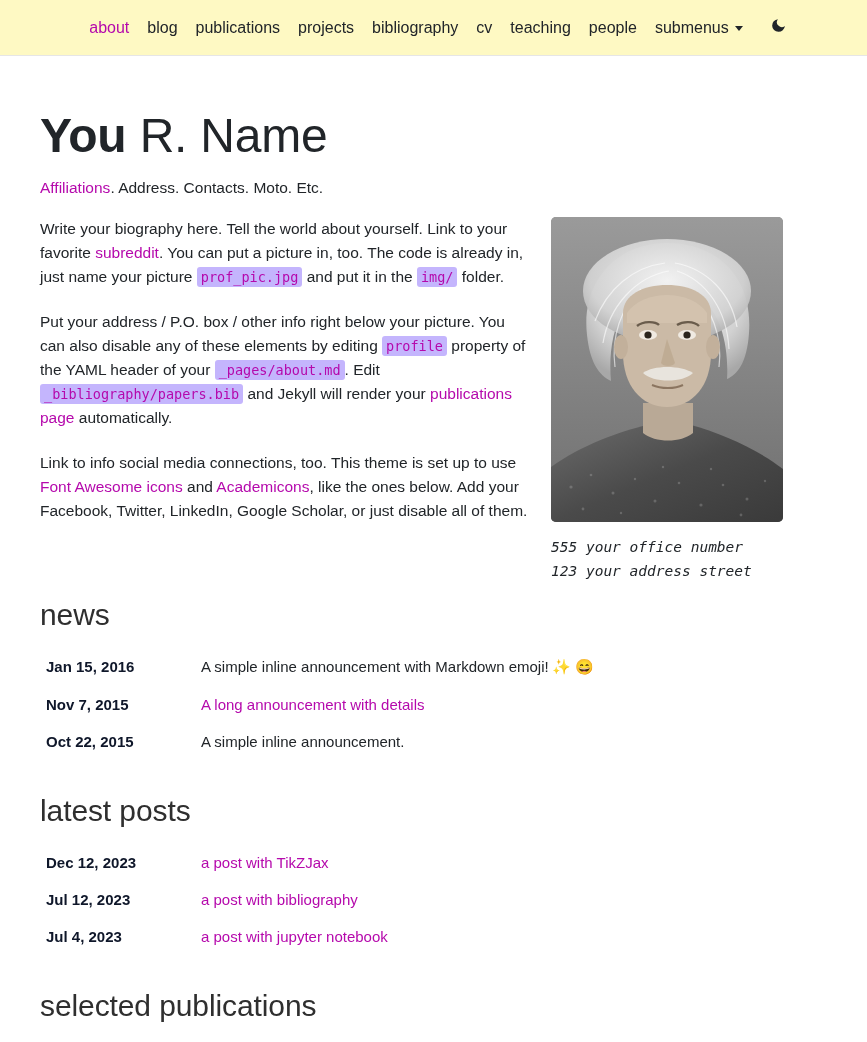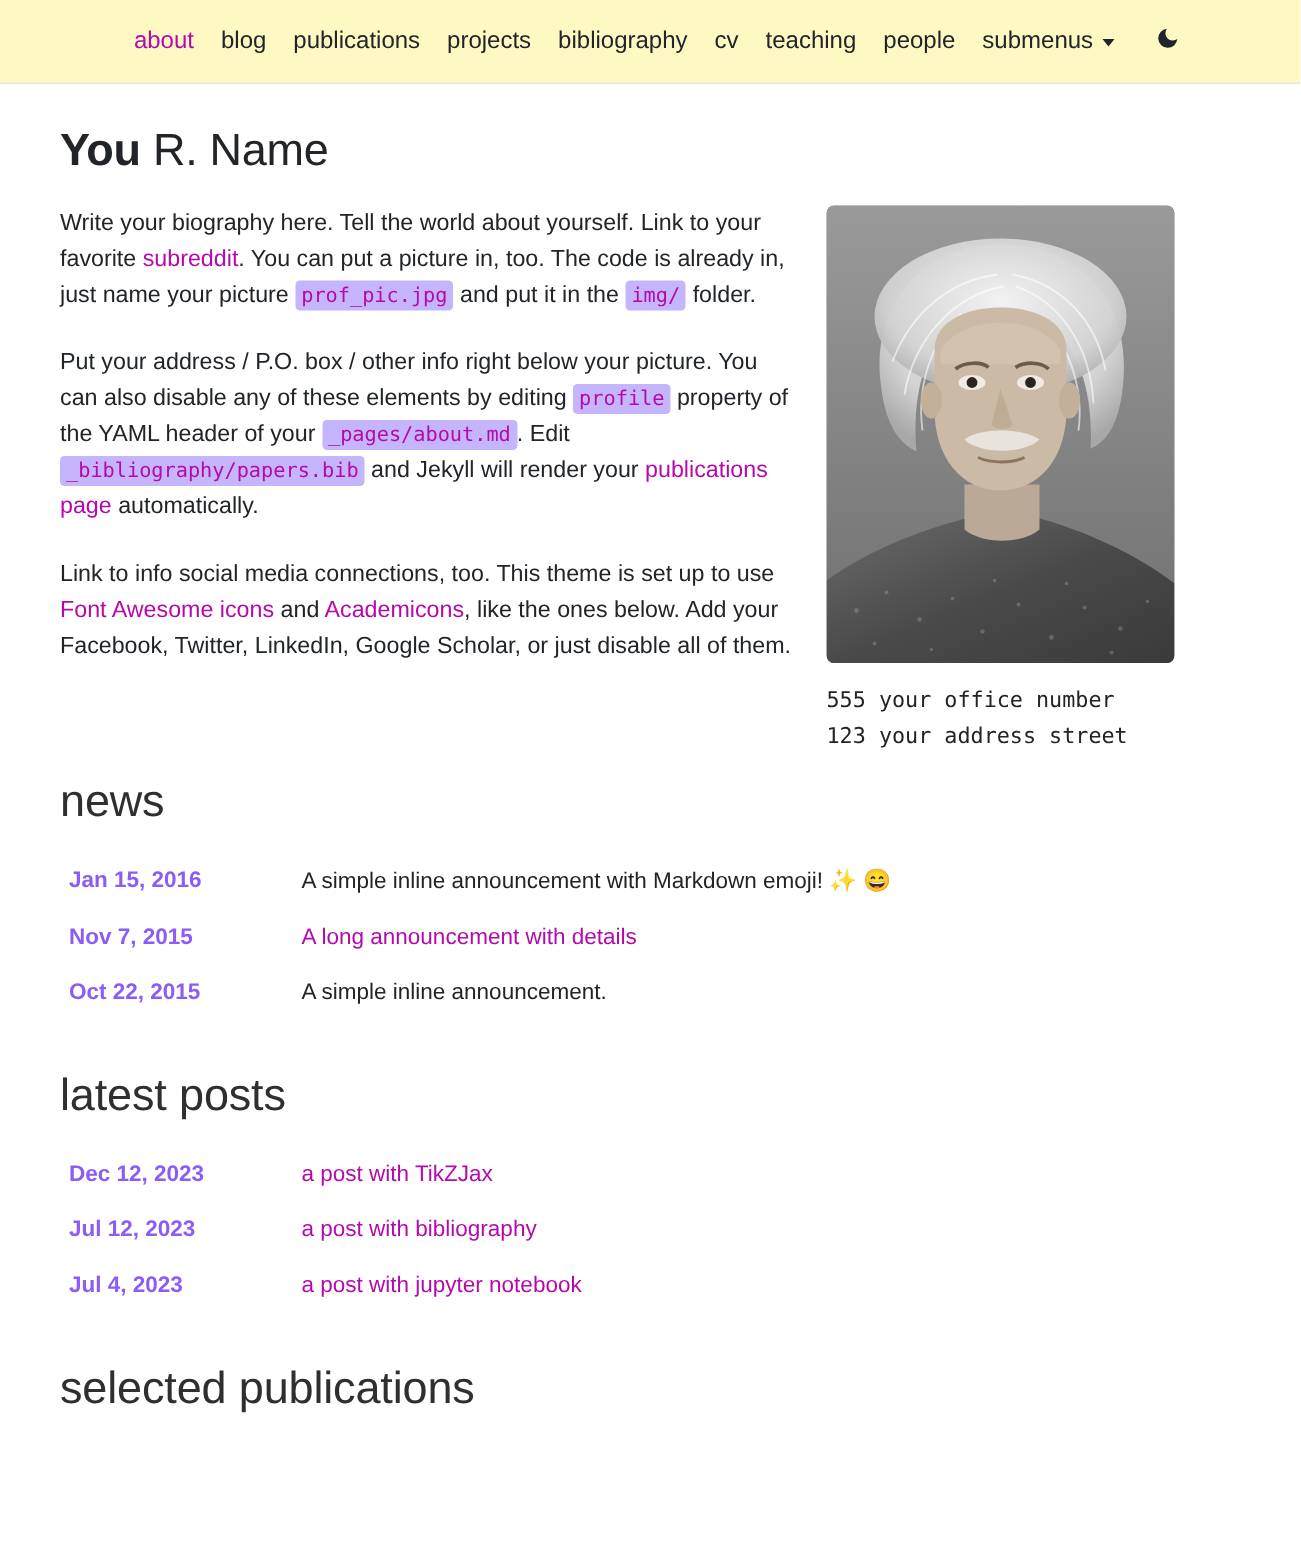--- a/index.html
+++ b/index.html
@@ -56,23 +56,23 @@
     align-items: center;
   }
 
   
   .page {
     width: 867px;
     padding: 0 40px;
   }
 
   h1.title {
-    font-size: 30px;
+    font-size: 48px;
     font-weight: 400;
-    margin: 28px 0 0 0;
+    margin: 54px 0 0 0;
     letter-spacing: -0.2px;
     line-height: 1.1;
   }
   h1.title .first { font-weight: 700; }
 
   .subtitle {
     font-size: 15.5px;
     margin: 16px 0 0 0;
     color: #212529;
   }
@@ -84,20 +84,21 @@
 
   .bio-wrap {
     margin-top: 20px;
     position: relative;
   }
   .profile-col {
     float: right;
     width: 276px;
     margin-left: 22px;
     margin-top: 0px;
+    font-style: italic;
   }
   .profile-pic {
     width: 232px;
     height: 305px;
     border-radius: 5px;
     overflow: hidden;
     background: #8d8d8d;
     position: relative;
   }
   .profile-pic svg { display: block; width: 100%; height: 100%; }
@@ -139,21 +140,21 @@
   }
   table.rows td {
     padding: 10px 6px;
     vertical-align: top;
     font-size: 15px;
   }
   td.date {
     width: 155px;
     font-weight: 700;
     font-size: 14.5px;
-    color: #8b5cf6;
+    color: #0f172a;
     padding-left: 6px;
     white-space: nowrap;
   }
   td.desc { color: #212529; }
 
   .clearfix::after { content: ""; display: table; clear: both; }
 </style>
 </head>
 <body>
 
@@ -180,20 +181,23 @@
     </li>
   </ul>
 </div>
 
 <div class="page">
 
   <h1 class="title">
     <span class="first">You</span><span> R. Name</span>
   </h1>
 
+  <p class="subtitle">
+    <a>Affiliations</a><span>. Address. Contacts. Moto. Etc.</span>
+  </p>
 
   <div class="bio-wrap clearfix">
 
     <div class="profile-col">
       <div class="profile-pic">
         <svg viewBox="0 0 232 305" preserveAspectRatio="xMidYMid slice" aria-hidden="true">
           <defs>
             <linearGradient id="bgg" x1="0" y1="0" x2="0" y2="1">
               <stop offset="0%" stop-color="#9a9a9a"></stop>
               <stop offset="100%" stop-color="#6f6f6f"></stop>

